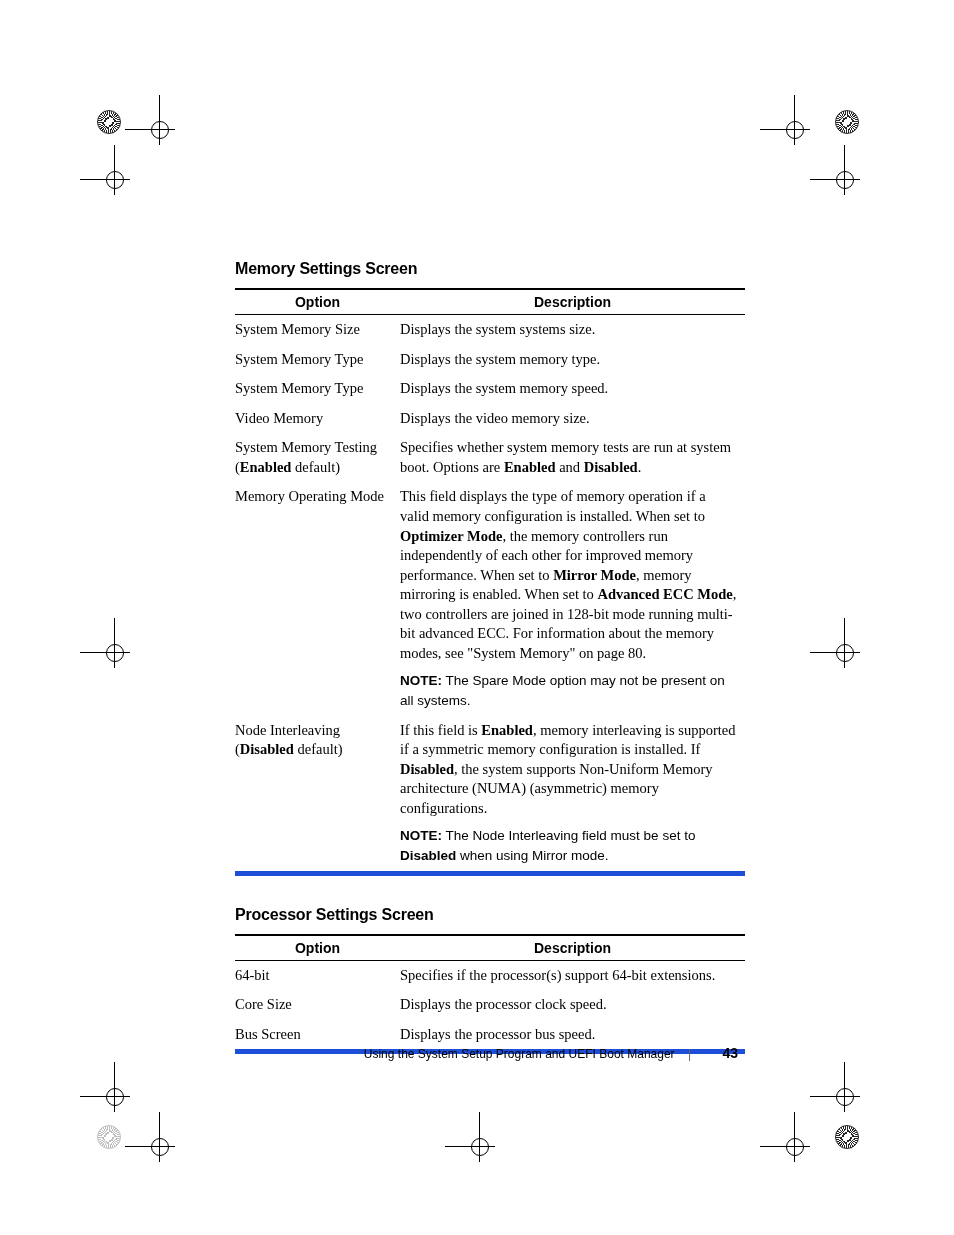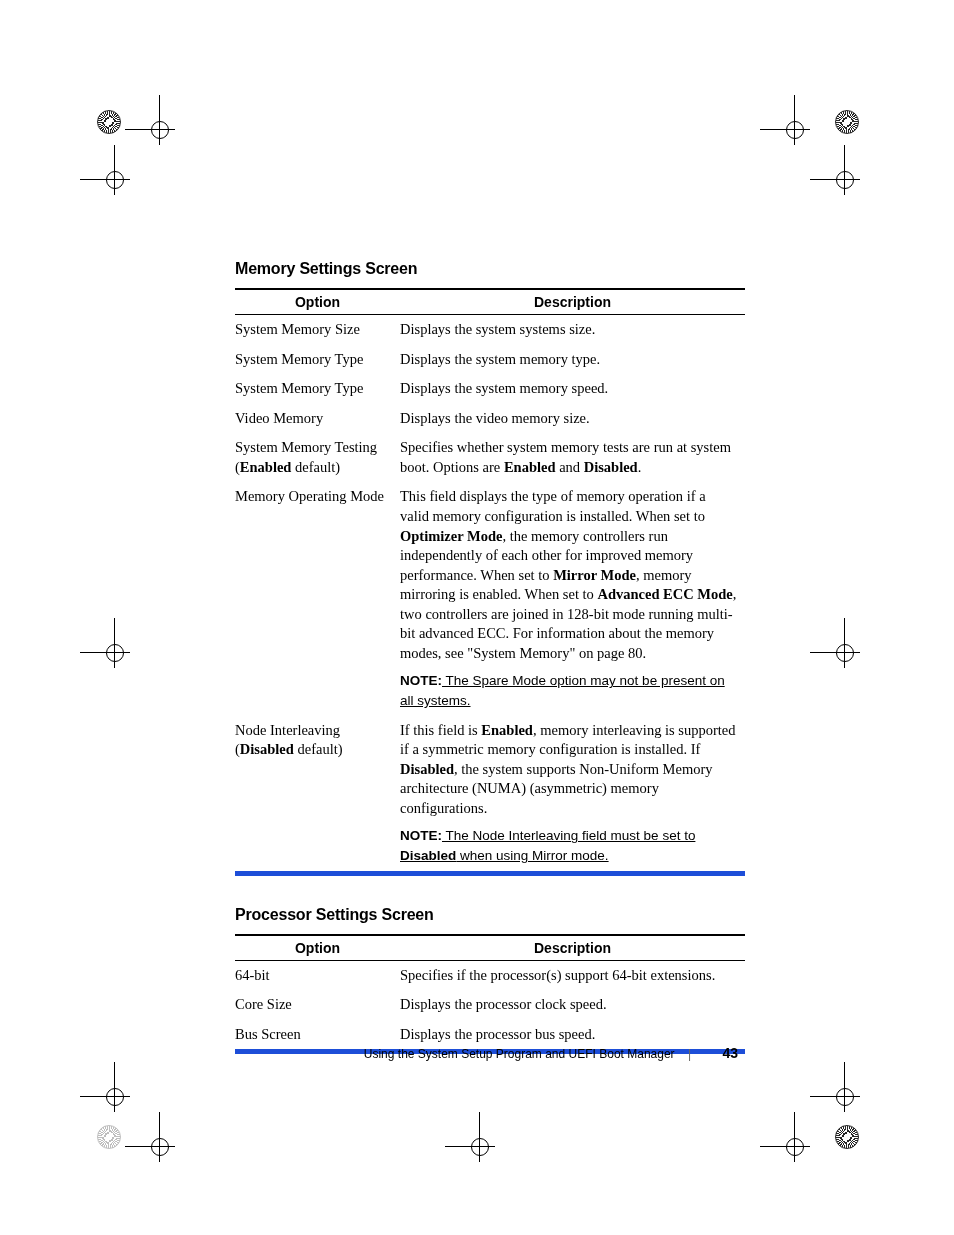--- a/index.html
+++ b/index.html
@@ -53,21 +53,20 @@
   col.opt { width: 165px; }
   .bold { font-weight: bold; }
   .note-label {
     font-family: Arial, Helvetica, sans-serif;
     font-weight: bold;
     font-size: 13.5px;
   }
   .note-body {
     font-family: Arial, Helvetica, sans-serif;
     font-size: 13.5px;
-    text-decoration: underline;
   }
   .note-block {
     margin-top: 8px;
     line-height: 1.35;
   }
   .footer {
     position: absolute;
     left: 228px;
     width: 510px;
     top: 1045px;

